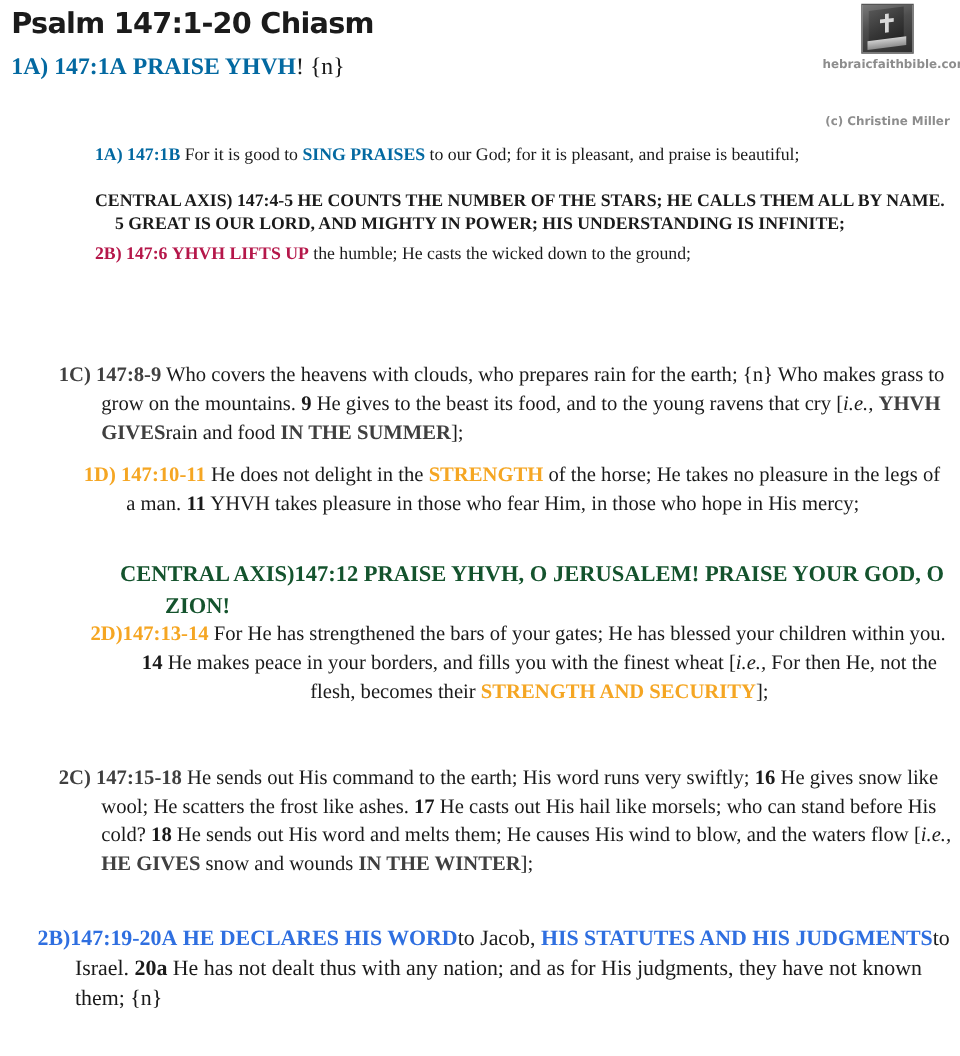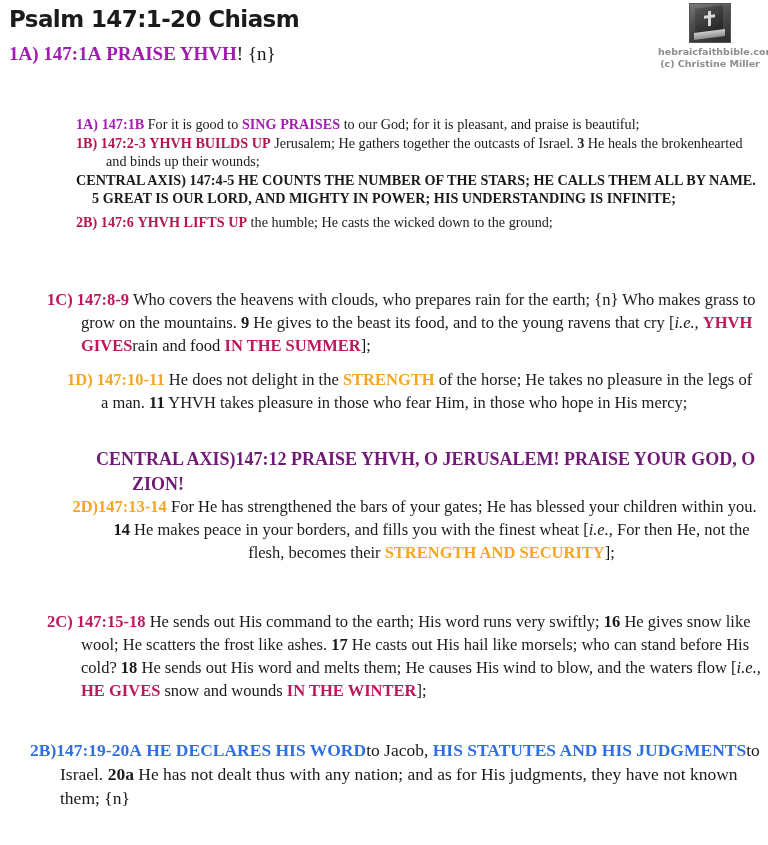--- a/index.html
+++ b/index.html
@@ -76,37 +76,38 @@
     width: 11px; height: 3px;
     background: #d8d8d8;
     transform: skewY(-7deg);
   }
   .logo-caption {
     font-family: "DejaVu Sans", "Liberation Sans", sans-serif;
     font-size: 9.5px;
     color: #8d8d8d;
     line-height: 12px;
     white-space: nowrap;
+    margin-top: 34px;
   }
   #logo-site { margin-top: 3px; }
 
   
   .block {
     position: absolute;
     text-align: left;
   }
   .block p {
     margin: 0;
   }
 
   
-  .c-red      { color: #a21caf; }
+  .c-red      { color: #0369a1; }
   .c-crimson  { color: #b5174a; }
   .c-blue     { color: #2f6fe0; }
-  .c-green    { color: #be185d; }
+  .c-green    { color: #404040; }
   .c-orange   { color: #f5a623; }
   .c-black    { color: #1a1a1a; }
 
   .b { font-weight: bold; }
   .i { font-style: italic; }
 
   
   .lvl-outer {
     font-size: 19px;
     line-height: 24px;
@@ -141,21 +142,21 @@
     line-height: 23px;
   }
   .lvl-c .label, .lvl-d .label { font-weight: bold; }
   .lvl-c p, .lvl-d p { text-indent: -34px; padding-left: 34px; }
 
   
   .lvl-axis {
     font-size: 18px;
     line-height: 25px;
     font-weight: bold;
-    color: #701a75;
+    color: #14532d;
   }
   .lvl-axis p { text-indent: 0; padding-left: 36px; }
   .lvl-axis p.first { text-indent: -36px; }
 
   .lvl-b p { text-indent: -30px; padding-left: 30px; }
   .lvl-outer p { text-indent: 0; padding-left: 0; }
 </style>
 </head>
 <body>
 
@@ -186,30 +187,22 @@
   <div class="block lvl-inner" style="left:76px; top:115px; width:685px;">
 
     <p>
       <span class="label c-red">1A)</span>
       <span class="b c-red">147:1B</span>
       <span>For it is good to</span>
       <span class="b c-red">SING PRAISES</span>
       <span>to our God; for it is pleasant, and praise is beautiful;</span>
     </p>
 
-    <p>
-      <span class="label c-crimson">1B)</span>
-      <span class="b c-crimson">147:2-3</span>
-      <span class="b c-crimson">YHVH BUILDS UP</span>
-      <span>Jerusalem; He gathers together the outcasts of Israel.</span>
-      <span class="b">3</span>
-      <span>He heals the brokenhearted and binds up their wounds;</span>
-    </p>
-
-    <p class="axis axis-inner" style="padding-left:16px; text-indent:-16px; margin-top:0;">
+
+    <p class="axis axis-inner" style="padding-left:16px; text-indent:-16px; margin-top:18px;">
       <span>CENTRAL AXIS)</span>
       <span>147:4-5</span>
       <span>HE COUNTS THE NUMBER OF THE STARS; HE CALLS THEM ALL BY NAME.</span>
       <span>5</span>
       <span>GREAT IS OUR LORD, AND MIGHTY IN POWER; HIS UNDERSTANDING IS INFINITE;</span>
     </p>
 
     <p style="margin-top:5px;">
       <span class="label c-crimson">2B)</span>
       <span class="b c-crimson">147:6</span>

